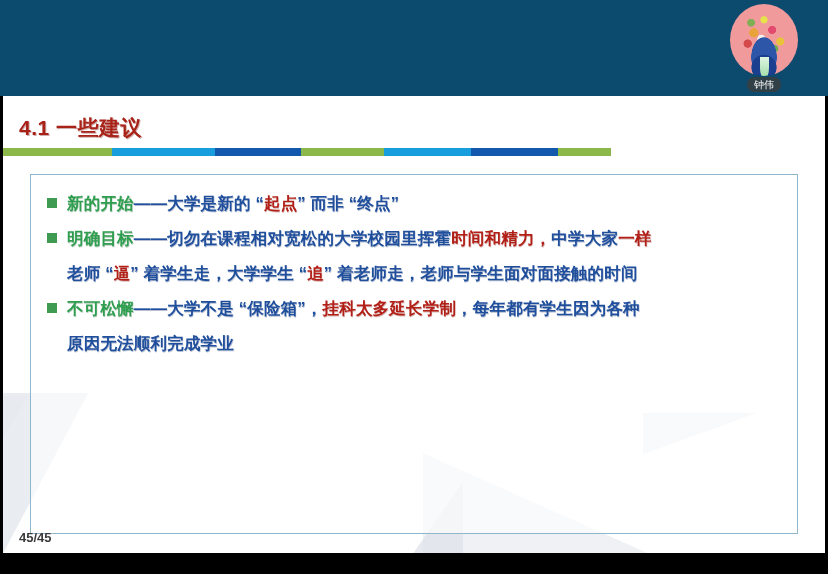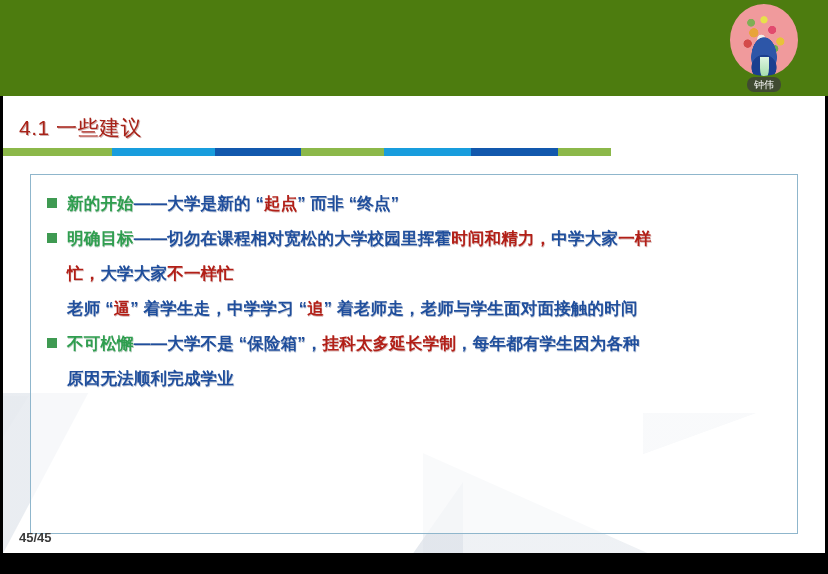--- a/index.html
+++ b/index.html
@@ -14,21 +14,21 @@
   #screen {
     position:relative;
     width:828px; height:574px;
     background:#000;
   }
 
   
   #video-strip {
     position:absolute;
     left:0; top:0; width:828px; height:96px;
-    background:#4d7c0f;
+    background:#0c4a6e;
   }
   #participant-tile {
     position:absolute;
     right:18px; top:2px;
     width:92px; height:92px;
   }
   #avatar {
     position:absolute;
     left:12px; top:2px;
     width:68px; height:72px;
@@ -100,21 +100,21 @@
     background-size:300px 160px, 260px 130px, 340px 180px, 240px 140px;
     background-repeat:no-repeat;
     pointer-events:none;
   }
 
   
   #slide-title {
     position:absolute;
     left:16px; top:18px;
     font-size:21px;
-    font-weight:normal;
+    font-weight:bold;
     color:#a82218;
     letter-spacing:.5px;
     text-shadow:1px 1px 0 rgba(120,30,24,.35);
     white-space:nowrap;
   }
 
   
   #title-rule {
     position:absolute;
     left:0; top:52px;
@@ -200,25 +200,21 @@
         <div class="bullet-row">
           <div class="bullet-marker" style="background: rgb(63, 154, 82);"></div>
           <div class="bullet-text"><span class="c-green">新的开始</span><span class="c-blue">——大学是新的 “</span><span class="c-red">起点</span><span class="c-blue">” 而非 “终点”</span></div>
         </div>
         <div class="bullet-row">
           <div class="bullet-marker" style="background: rgb(63, 154, 82);"></div>
           <div class="bullet-text"><span class="c-green">明确目标</span><span class="c-blue">——切勿在课程相对宽松的大学校园里挥霍</span><span class="c-red">时间和精力，</span><span class="c-blue">中学大家</span><span class="c-red">一样</span></div>
         </div>
         <div class="bullet-row">
           <div class="bullet-marker hidden" style="background: rgb(63, 154, 82);"></div>
-          <div class="bullet-text"><span class="c-red">忙，</span><span class="c-blue">大学大家</span><span class="c-red">不一样忙</span></div>
-        </div>
-        <div class="bullet-row">
-          <div class="bullet-marker hidden" style="background: rgb(63, 154, 82);"></div>
-          <div class="bullet-text"><span class="c-blue">老师 “</span><span class="c-red">逼</span><span class="c-blue">” 着学生走，中学学习 “</span><span class="c-red">追</span><span class="c-blue">” 着老师走，老师与学生面对面接触的时间</span></div>
+          <div class="bullet-text"><span class="c-blue">老师 “</span><span class="c-red">逼</span><span class="c-blue">” 着学生走，大学学生 “</span><span class="c-red">追</span><span class="c-blue">” 着老师走，老师与学生面对面接触的时间</span></div>
         </div>
         <div class="bullet-row">
           <div class="bullet-marker" style="background: rgb(63, 154, 82);"></div>
           <div class="bullet-text"><span class="c-green">不可松懈</span><span class="c-blue">——大学不是 “保险箱”，</span><span class="c-red">挂科太多延长学制</span><span class="c-blue">，每年都有学生因为各种</span></div>
         </div>
         <div class="bullet-row">
           <div class="bullet-marker hidden" style="background: rgb(63, 154, 82);"></div>
           <div class="bullet-text"><span class="c-blue">原因无法顺利完成学业</span></div>
         </div>
       </div>

